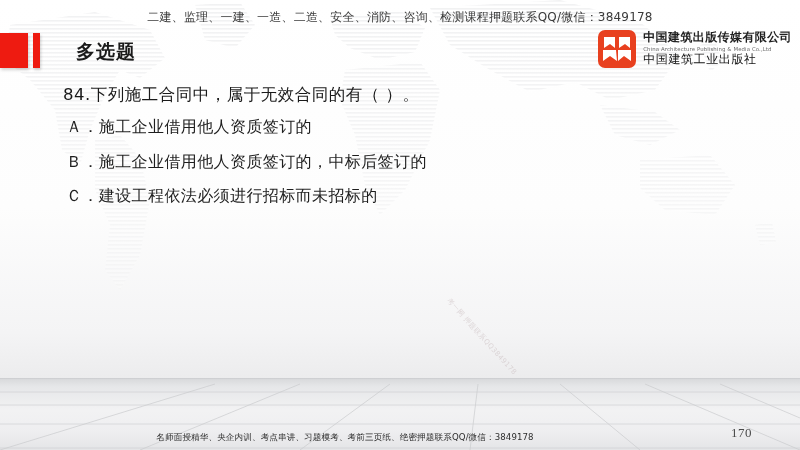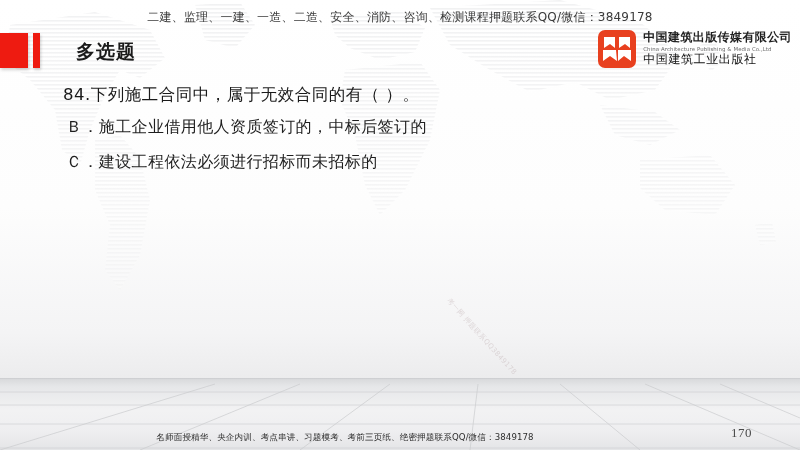--- a/index.html
+++ b/index.html
@@ -261,20 +261,21 @@
     <div class="logo-text">
       <div class="logo-cn1">中国建筑出版传媒有限公司</div>
       <div class="logo-en">China Architecture Publishing &amp; Media Co.,Ltd</div>
       <div class="logo-cn2">中国建筑工业出版社</div>
     </div>
   </div>
 
   <div class="qbody">
     <div class="q-stem">84.下列施工合同中，属于无效合同的有（  ）。</div>
 
+    <div class="q-option">Ａ．施工企业借用他人资质签订的</div>
     <div class="q-option">Ｂ．施工企业借用他人资质签订的，中标后签订的</div>
     <div class="q-option">Ｃ．建设工程依法必须进行招标而未招标的</div>
   </div>
 
   <div class="diag-watermark">考一网 押题联系QQ3849178</div>
 
   <div class="bg-floor">
     <div class="floor-horizon"></div>
     <svg class="floor-grid" viewBox="0 0 800 72" preserveAspectRatio="none">
       <g stroke="#c9cacd" stroke-width="0.8" fill="none" opacity="0.85">

